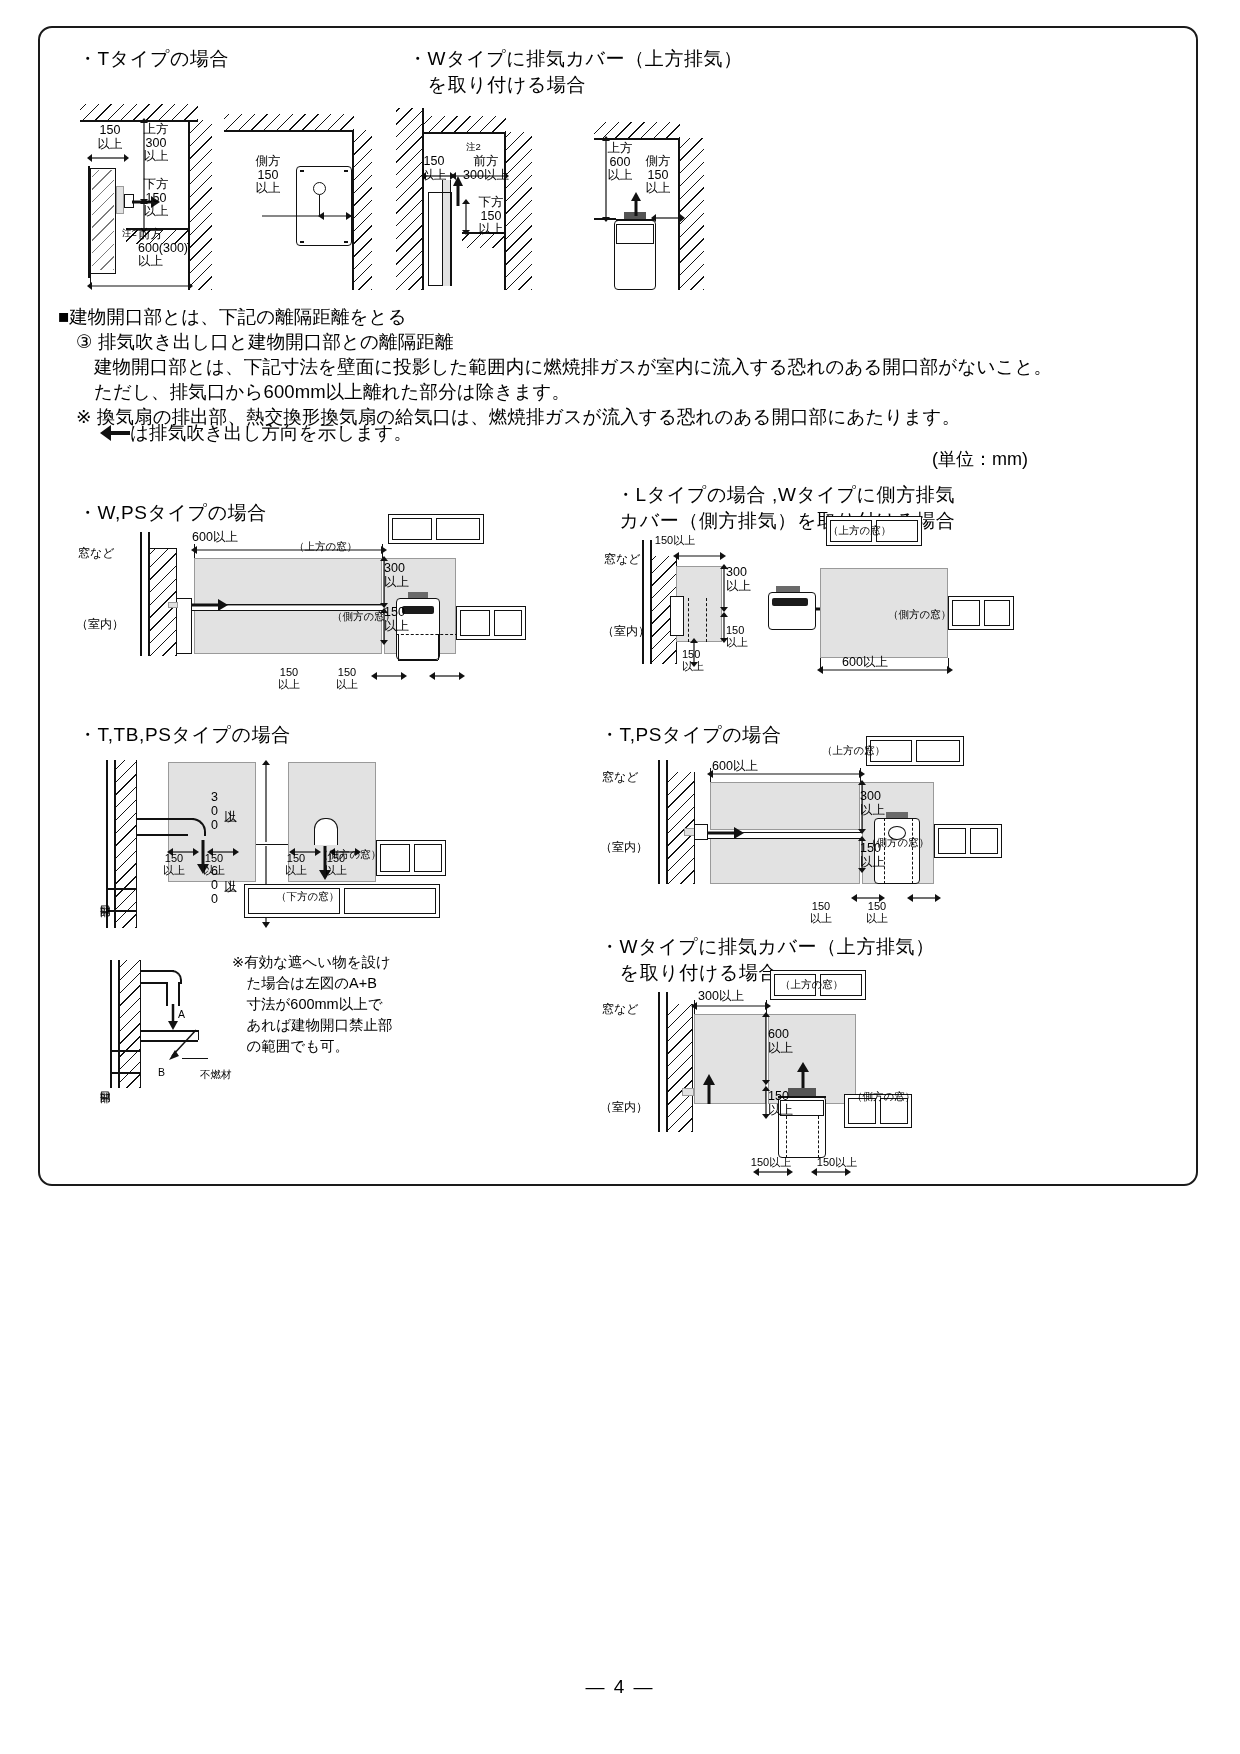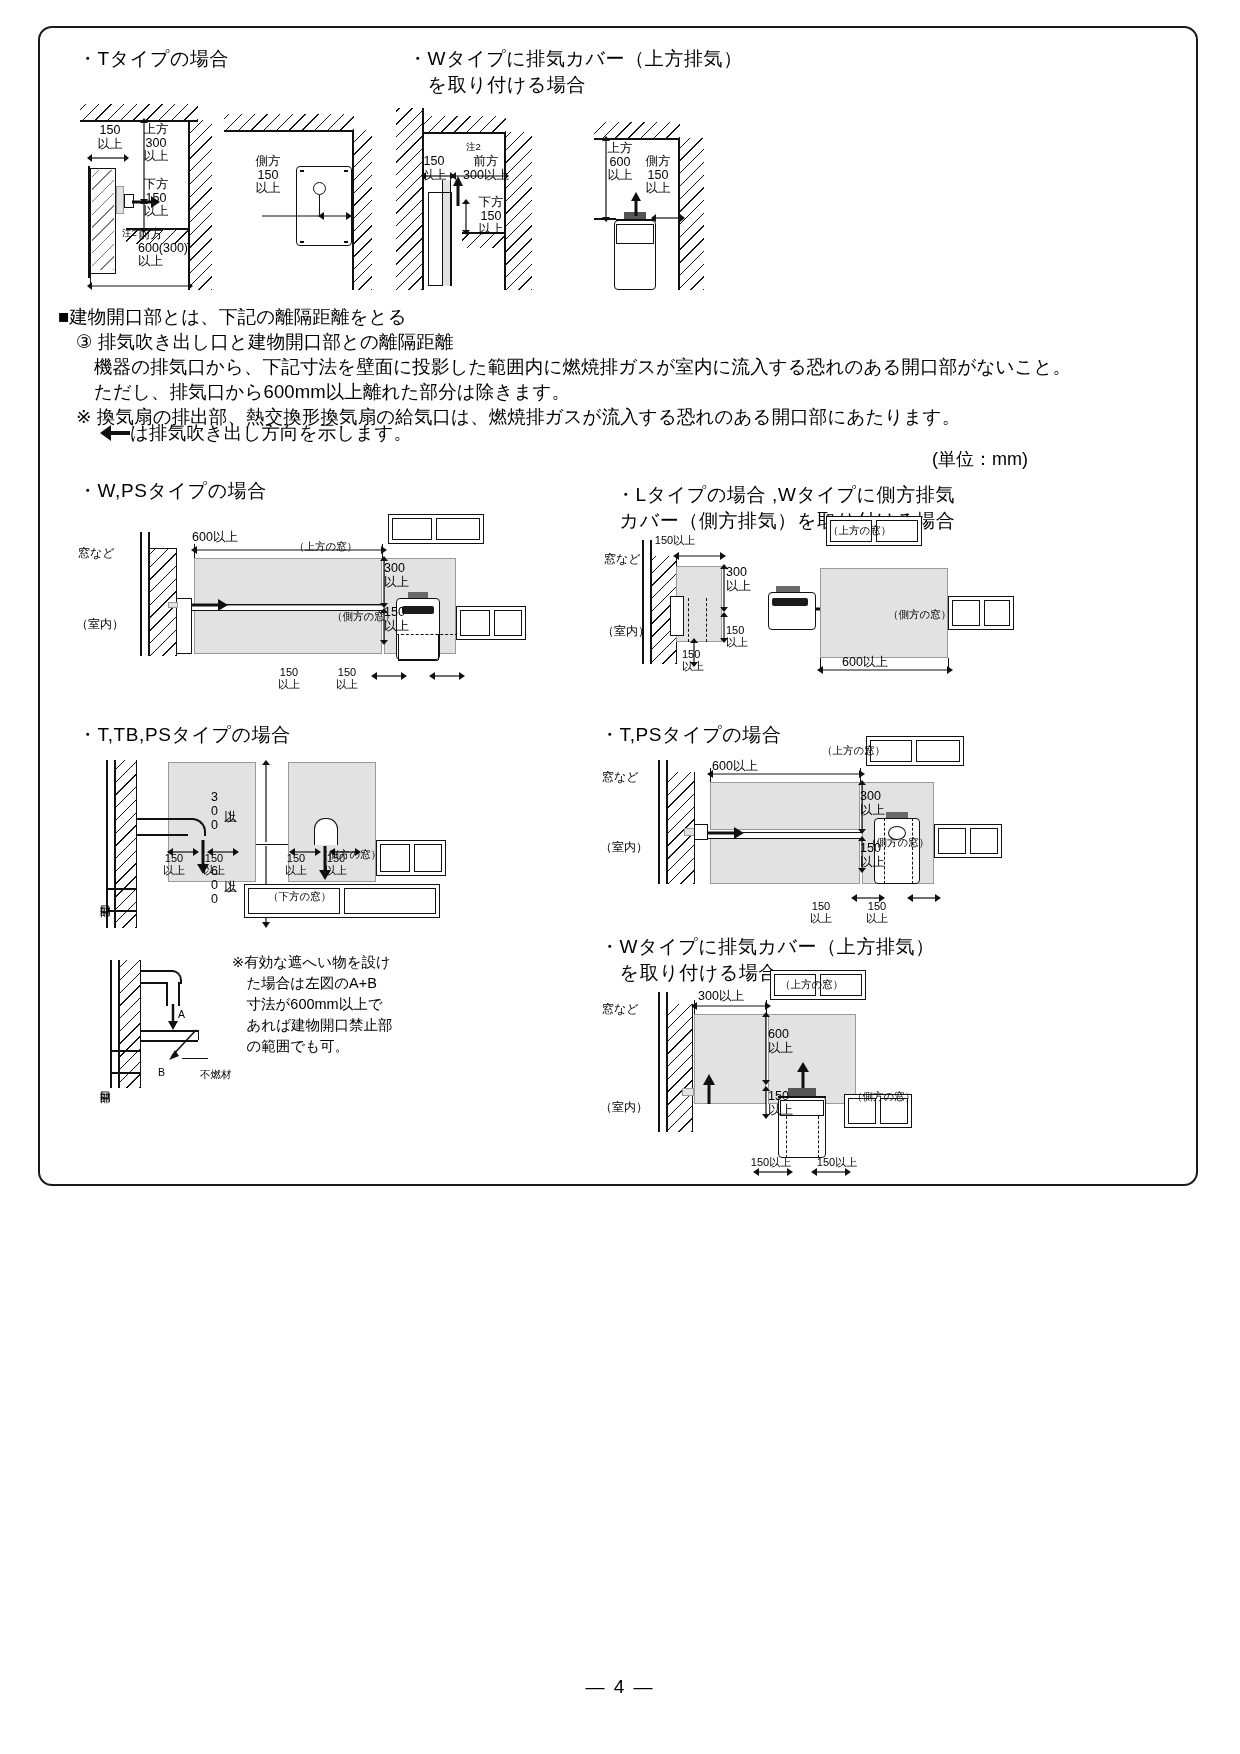--- a/index.html
+++ b/index.html
@@ -296,33 +296,33 @@
 </div>
 <div class="abs dim" style="left:598px; top:142px; width:44px;">上方
 600
 以上</div>
 <div class="abs dim" style="left:636px; top:155px; width:44px;">側方
 150
 以上</div>
 
 <div class="abs body-line" style="left:58px; top:304px;">■建物開口部とは、下記の離隔距離をとる</div>
 <div class="abs body-line" style="left:76px; top:329px;">③ 排気吹き出し口と建物開口部との離隔距離</div>
-<div class="abs body-line" style="left:94px; top:354px;">機器の排気口から、下記寸法を壁面に投影した範囲内に燃焼排ガスが室内に流入する恐れのある開口部がないこと。</div>
+<div class="abs body-line" style="left:94px; top:354px;">建物開口部とは、下記寸法を壁面に投影した範囲内に燃焼排ガスが室内に流入する恐れのある開口部がないこと。</div>
 <div class="abs body-line" style="left:94px; top:379px;">ただし、排気口から600mm以上離れた部分は除きます。</div>
 <div class="abs body-line" style="left:76px; top:404px;">※ 換気扇の排出部、熱交換形換気扇の給気口は、燃焼排ガスが流入する恐れのある開口部にあたります。</div>
 
 <svg class="abs" style="left:100px; top:424px;" width="30" height="18">
   <line x1="30" y1="9" x2="11" y2="9" stroke="#111" stroke-width="4"></line>
   <polygon points="11,1 11,17 0,9" fill="#111"></polygon>
 </svg>
 <div class="abs body-line" style="left:130px; top:420px;">は排気吹き出し方向を示します。</div>
 
 <div class="abs unit-note" style="left:932px; top:447px;">(単位：mm)</div>
 
-<div class="abs hdr" style="left:78px; top:478px;text-align:center;">・W,PSタイプの場合</div>
+<div class="abs hdr" style="left:78px; top:500px;text-align:center;">・W,PSタイプの場合</div>
 
 <div class="abs" style="left:96px; top:530px; width:420px; height:160px;">
 
   <div class="abs ln-v2" style="left:44px; top:2px; height:124px;"></div>
   <div class="abs ln-v2" style="left:52px; top:2px; height:124px;"></div>
   <div class="abs hatch" style="left:54px; top:18px; width:26px; height:108px;"></div>
   <div class="abs ln-v" style="left:80px; top:18px; height:108px;"></div>
   <div class="abs ln-h" style="left:54px; top:18px; width:26px;"></div>
 
   <div class="abs box-o" style="left:80px; top:68px; width:16px; height:56px; background:#fff;"></div>
@@ -569,21 +569,21 @@
 </div>
 <div class="abs dim sm" style="left:158px; top:852px; width:32px;">150
 以上</div>
 <div class="abs dim sm" style="left:198px; top:852px; width:32px;">150
 以上</div>
 <div class="abs dim sm" style="left:280px; top:852px; width:32px;">150
 以上</div>
 <div class="abs dim sm" style="left:320px; top:852px; width:32px;">150
 以上</div>
 <div class="abs lbl sm" style="left:318px; top:848px;">（側方の窓）</div>
-<div class="abs lbl sm" style="left:268px; top:890px;">（下方の窓）</div>
+<div class="abs lbl sm" style="left:276px; top:890px;">（下方の窓）</div>
 <div class="abs lbl sm" style="left:94px; top:876px;">
   <span class="vert">開口部</span>
 </div>
 
 <div class="abs" style="left:100px; top:960px; width:180px; height:130px;">
   <div class="abs ln-v2" style="left:10px; top:0px; height:128px;"></div>
   <div class="abs ln-v2" style="left:18px; top:0px; height:128px;"></div>
   <div class="abs hatch" style="left:20px; top:0px; width:20px; height:128px;"></div>
   <div class="abs ln-v" style="left:40px; top:0px; height:128px;"></div>
 

